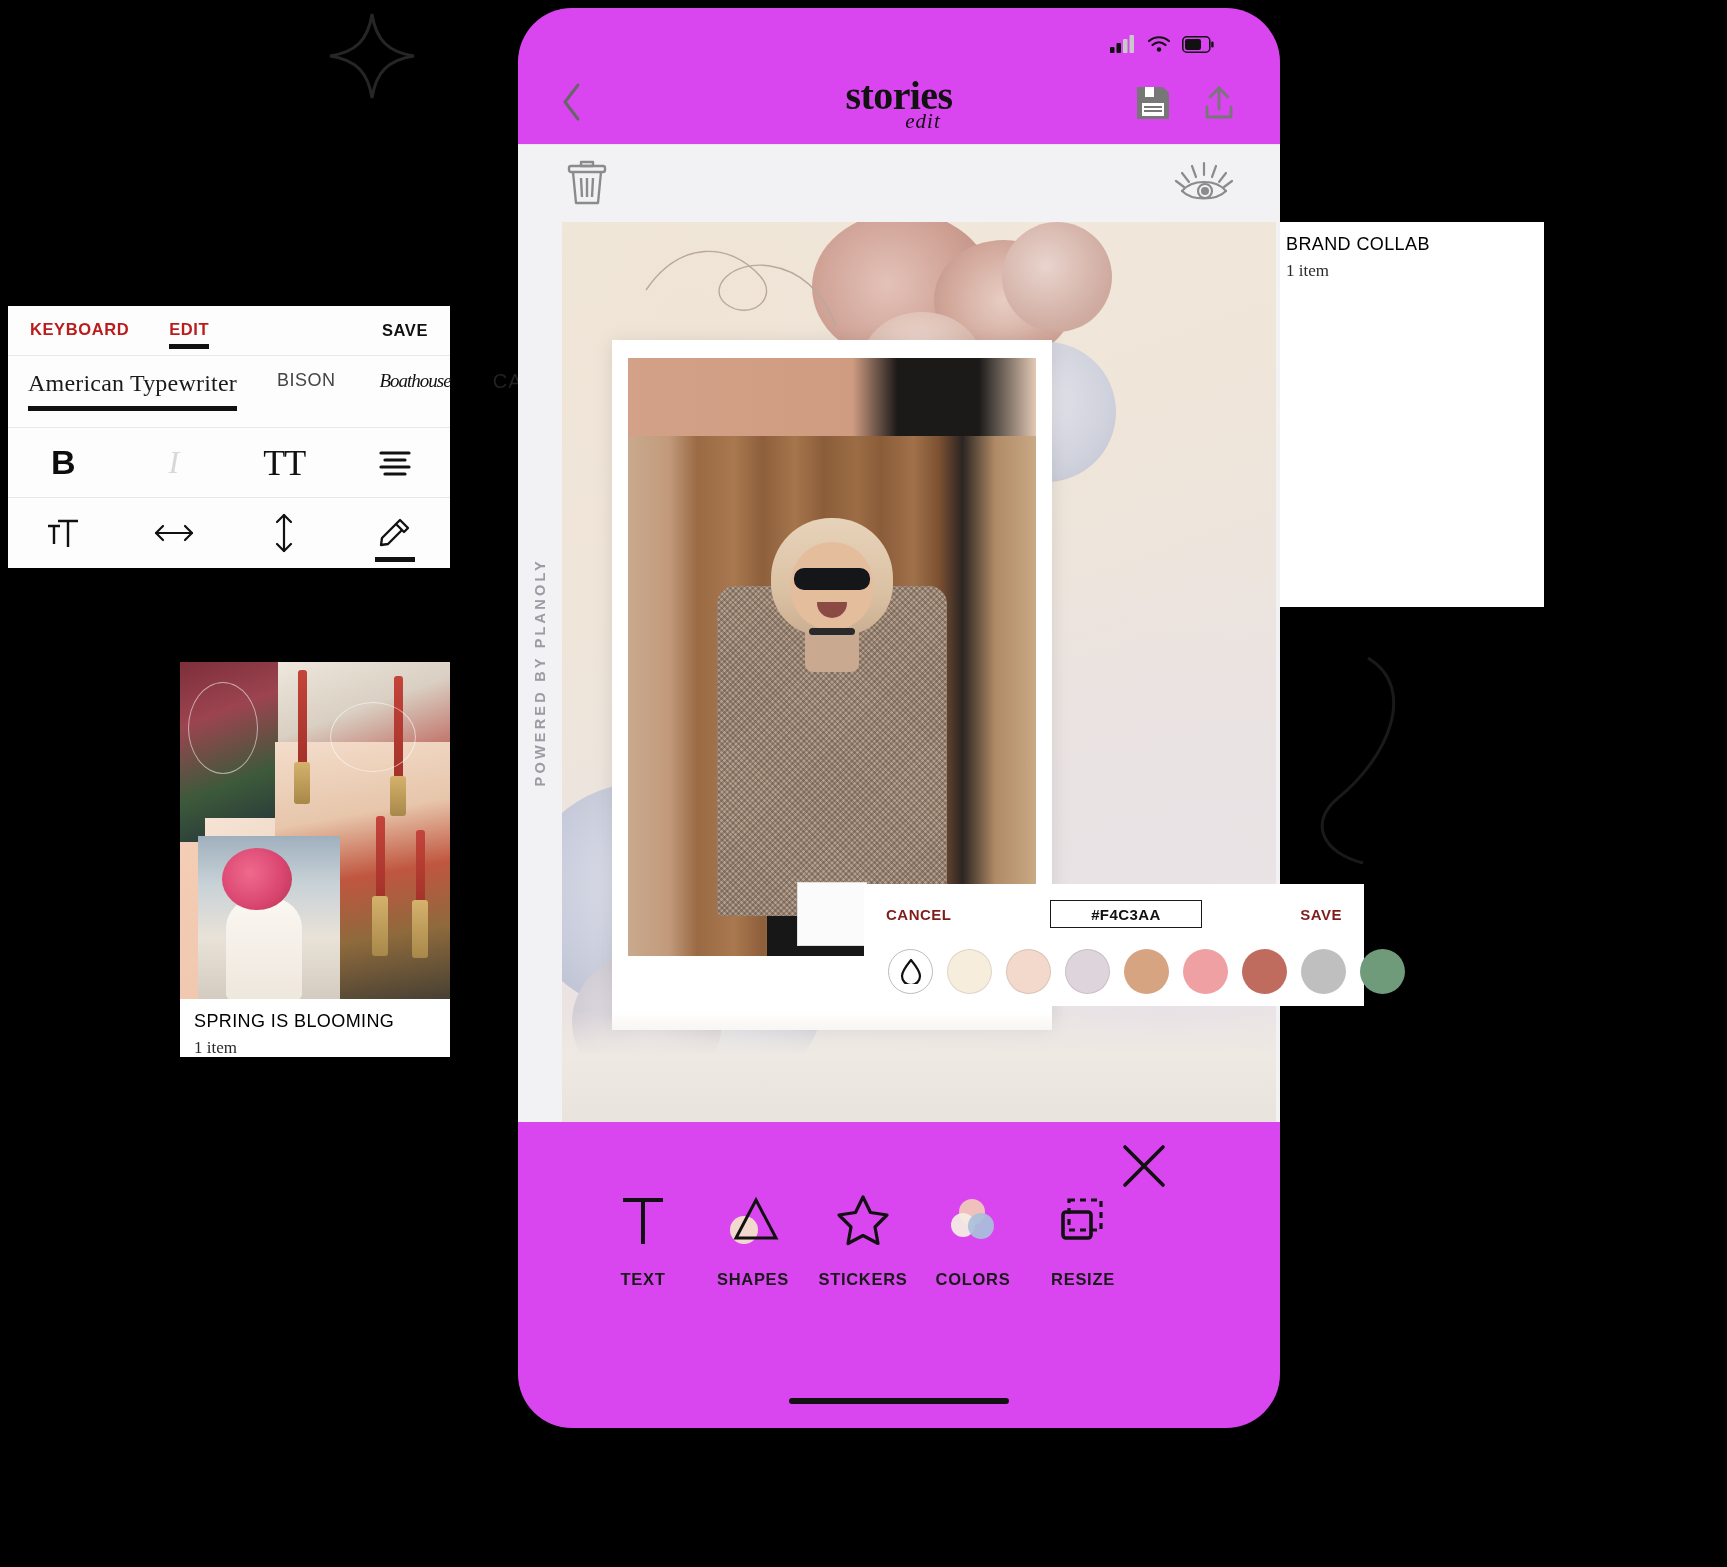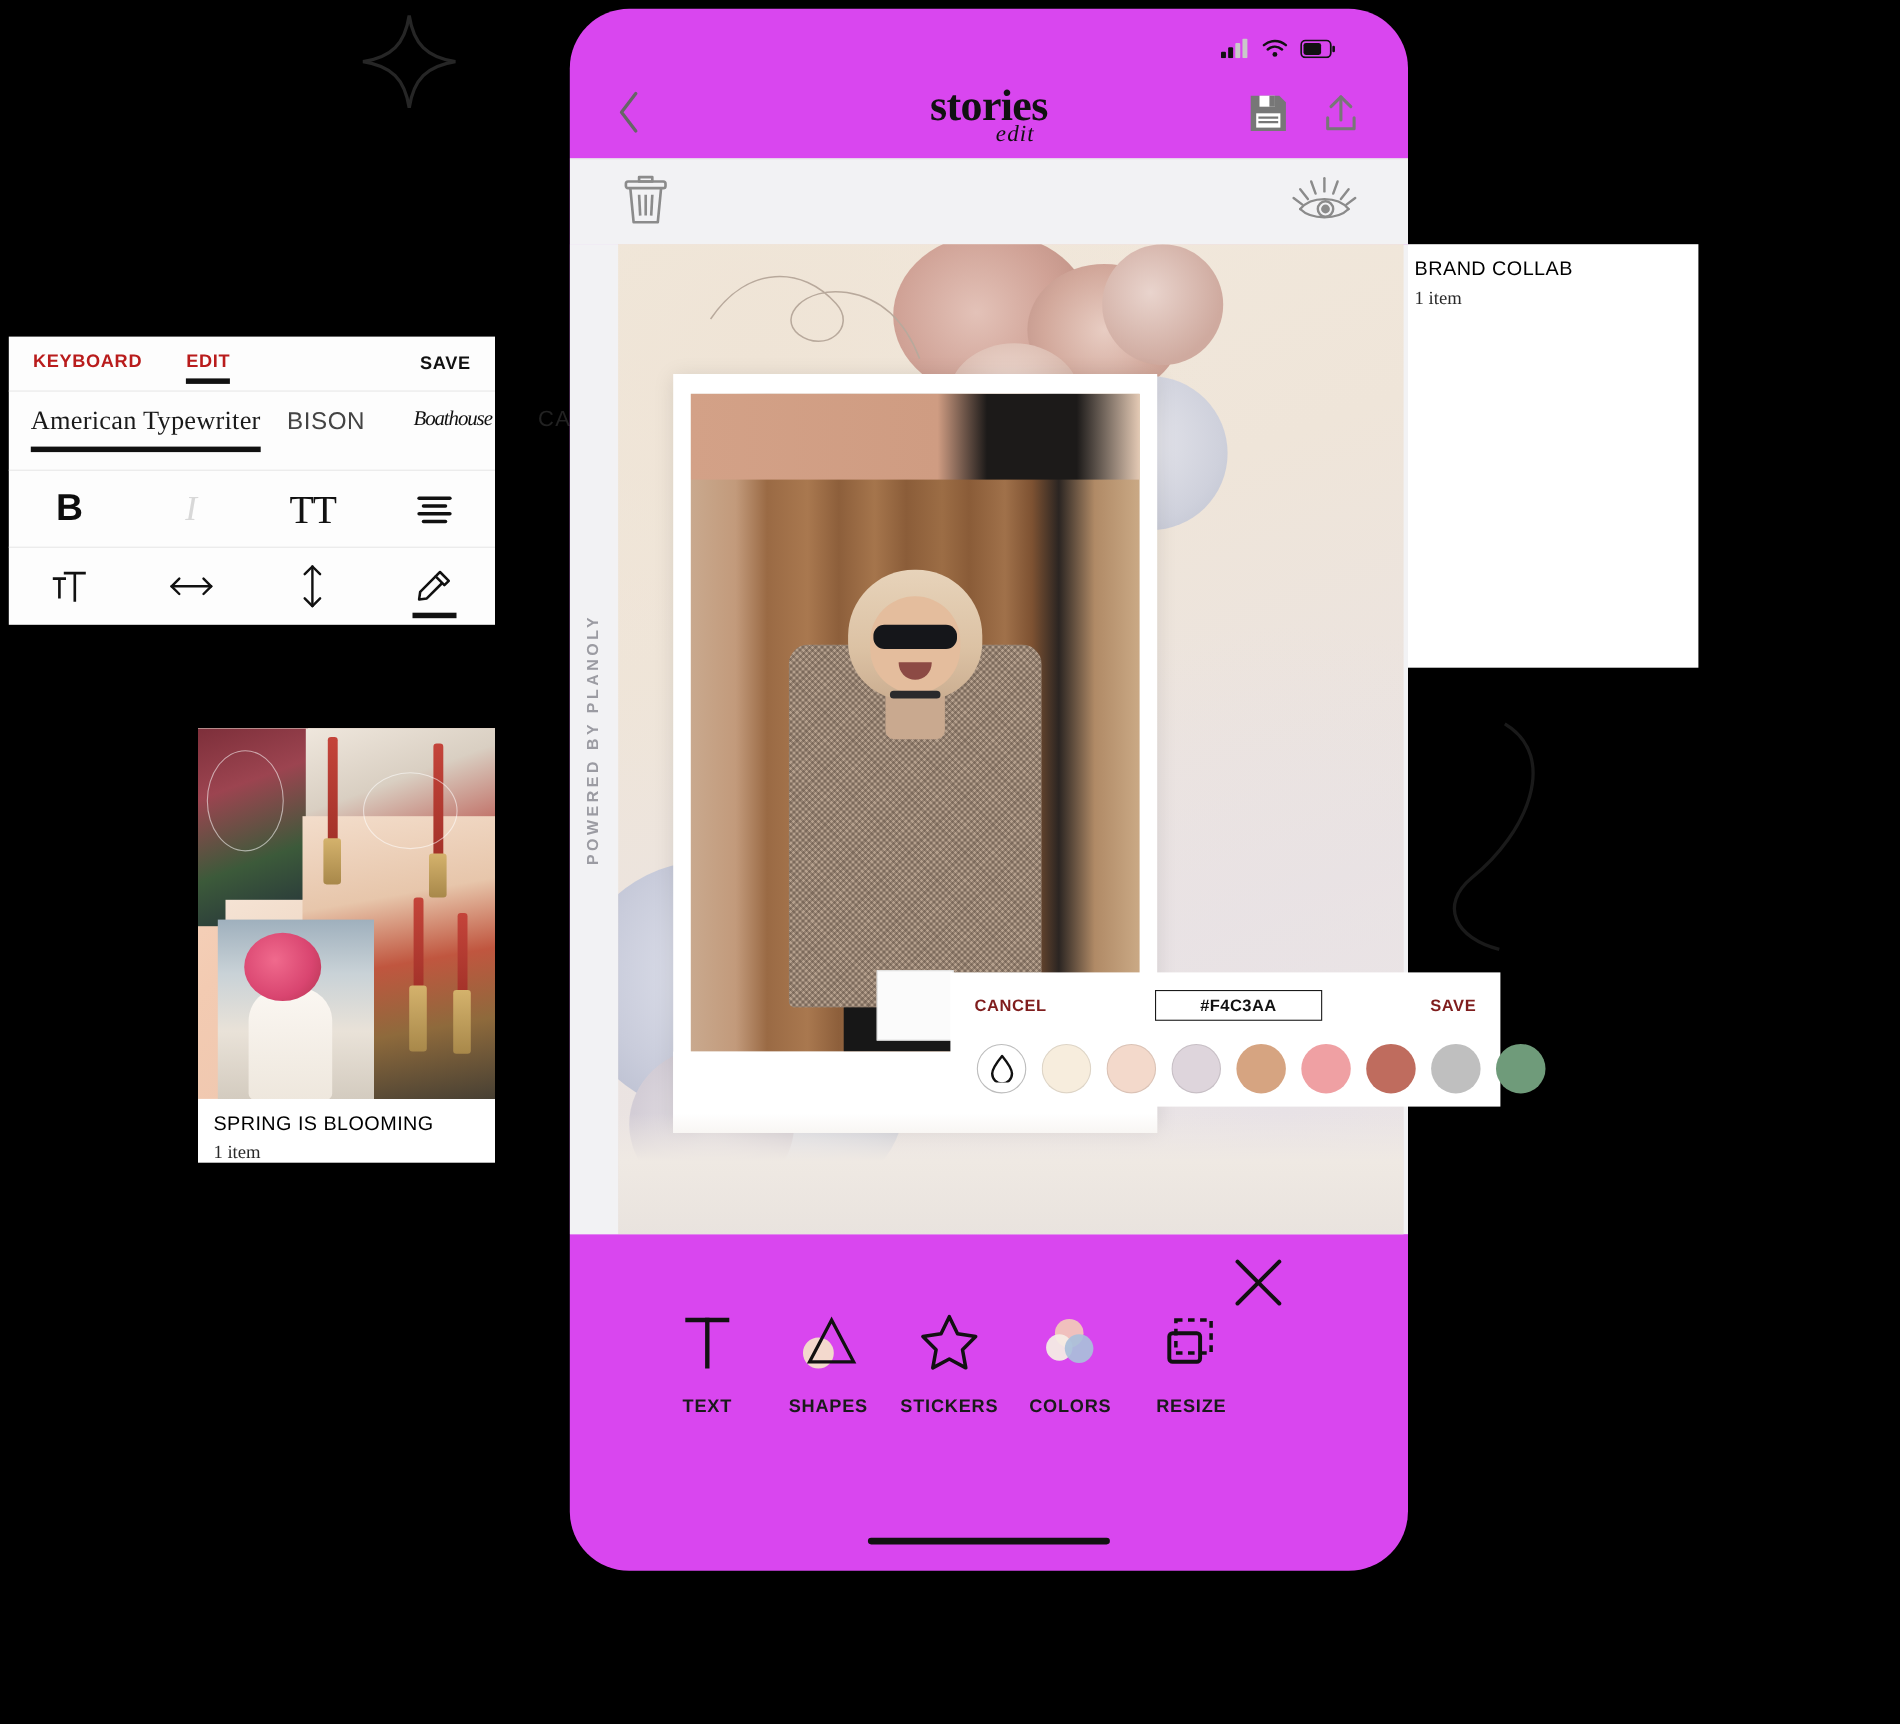--- a/index.html
+++ b/index.html
@@ -30,22 +30,22 @@
   }
   .tp-save {
     margin-left: auto; font-size: 16.5px; font-weight: bold; letter-spacing: .6px; color: #111;
   }
   .tp-fonts { height: 72px; padding: 0 20px; gap: 0; align-items: flex-start; padding-top: 14px; }
   .tp-font { position: relative; padding-bottom: 14px; white-space: nowrap; }
   .tp-font.active::after {
     content: ""; position: absolute; left: 0; right: 0; bottom: 0; height: 5px; background: #111;
   }
   .f-american { font-family: "Liberation Serif", serif; font-size: 24px; letter-spacing: .2px; color:#1a1a1a;}
-  .f-bison { font-family: "Liberation Sans", sans-serif; font-size: 22px; letter-spacing: .5px;
-             transform: scaleX(.78); transform-origin: left center; color:#444; margin-left: 24px; }
+  .f-bison { font-family: "Liberation Sans", sans-serif; font-size: 18px; letter-spacing: .5px;
+             transform: scaleX(.78); transform-origin: left center; color:#444; margin-left: 40px; }
   .f-boathouse { font-family: "Liberation Serif", serif; font-style: italic; font-size: 19px;
                  color:#111; margin-left: 44px; letter-spacing:-1px; transform: rotate(-6deg) scaleY(.9); }
   .f-carrol { font-family: "Liberation Sans", sans-serif; font-size: 20px; letter-spacing: 1.2px;
               color:#222; margin-left: 42px; font-weight: 300;}
   .tp-icons { height: 70px; justify-content: space-around; }
   .tp-icons2 { height: 70px; justify-content: space-around; border-bottom: none; }
   .tp-btn { width: 92px; text-align: center; position: relative; height: 70px;
             display:flex; align-items:center; justify-content:center; }
   .tp-btn.sel::after {
     content:""; position:absolute; left:26px; right:26px; bottom: 6px; height:5px; background:#111;

